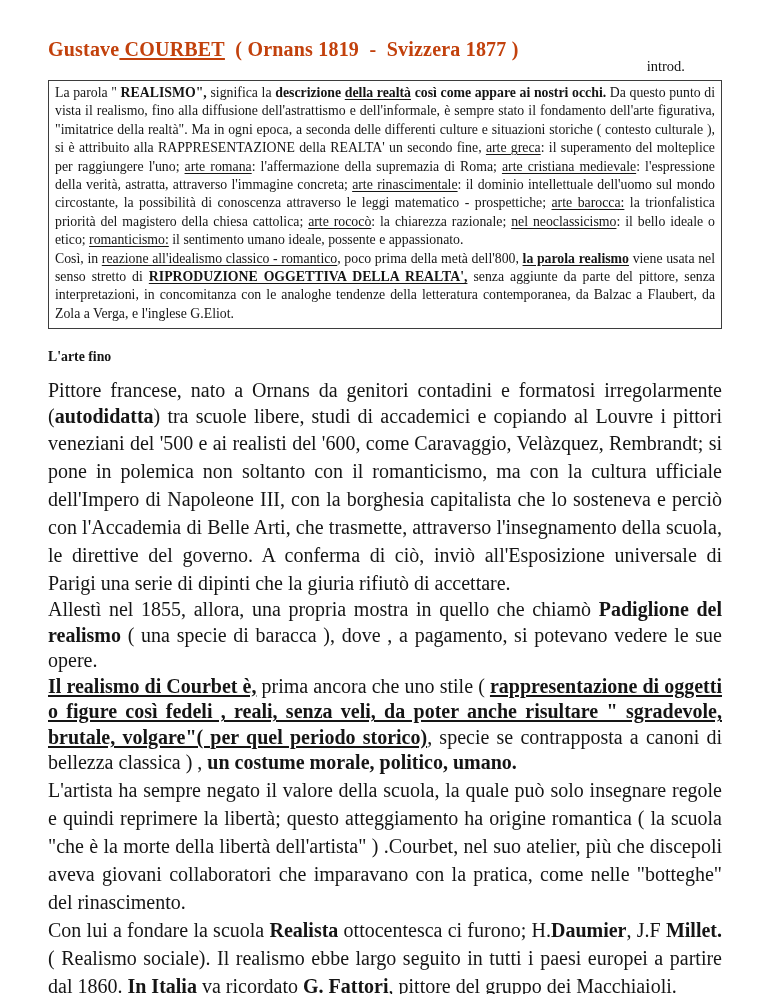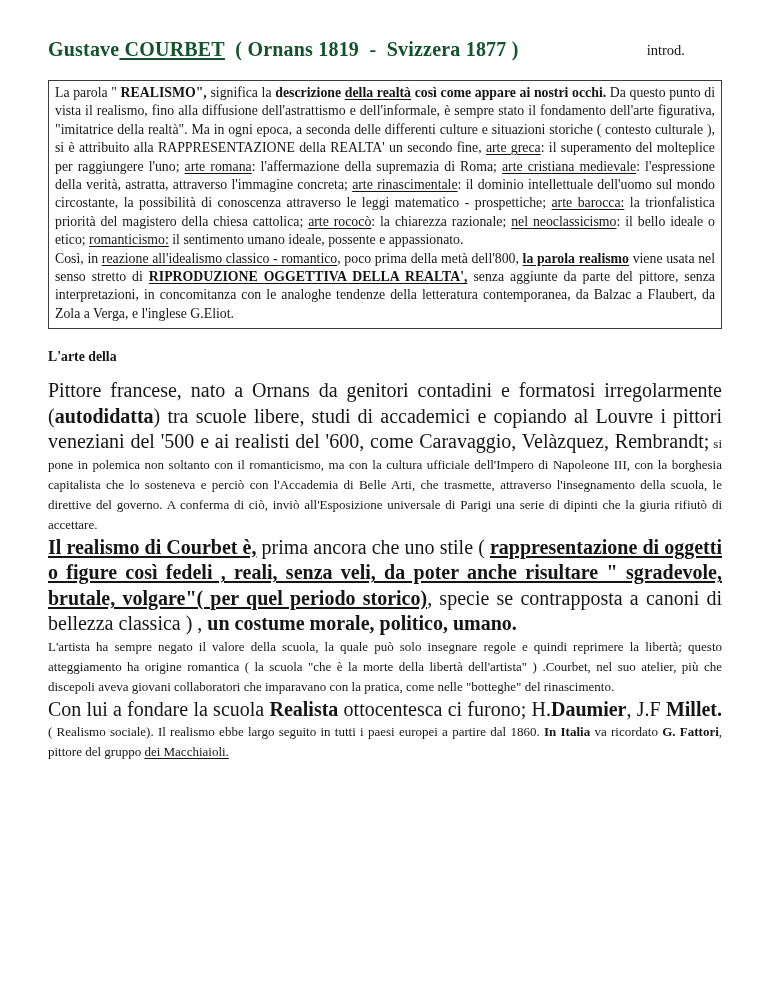--- a/index.html
+++ b/index.html
@@ -4,54 +4,55 @@
 <style>
   html,body{margin:0;padding:0}
   body{width:768px;height:994px;background:#ffffff;overflow:hidden}
   .page{
     box-sizing:border-box;width:768px;height:994px;
     padding:38px 46px 0 48px;
     font-family:"Liberation Serif",serif;color:#151515;
   }
   .title-row{position:relative;height:27px;margin-bottom:15px}
   .title{font-weight:bold;font-size:20px;letter-spacing:.2px;white-space:nowrap}
-  .introd{position:absolute;right:37px;top:4px;font-size:14.5px;color:#111;font-weight:normal}
+  .introd{position:absolute;right:37px;top:20px;font-size:14.5px;color:#111;font-weight:normal}
   .box{
     border:1.5px solid #3d3d3d;
     padding:3px 6px 5px 6px;
     font-size:13.8px;line-height:18.4px;
     text-align:justify;
   }
   .box-p{margin:0;line-height:inherit}
   .heading{font-size:13.8px;font-weight:bold;margin:20px 0 0 0}
   .body-text{margin-top:13px;text-align:justify}
   .body-p{margin:0;line-height:1;font-size:17.6px}
   .b{font-weight:bold}
   .u{text-decoration:underline;text-underline-offset:2px}
   .i{}
   .lg{font-size:20px;line-height:25.5px}
-  .md{font-size:13px;line-height:20px}
+  .md{font-size:20px;line-height:28px}
 </style>
 </head>
 <body>
 
 <div class="page">
 
   <div class="title-row">
-    <span class="title" style="color: #14532d;"><span>Gustave</span><span class="u"> COURBET</span><span>&nbsp; ( Ornans 1819&nbsp; -&nbsp; Svizzera 1877 )</span></span>
+    <span class="title" style="color: #c2410c;"><span>Gustave</span><span class="u"> COURBET</span><span>&nbsp; ( Ornans 1819&nbsp; -&nbsp; Svizzera 1877 )</span></span>
     <span class="introd">introd.</span>
   </div>
 
   <div class="box">
     <p class="box-p"><span>La parola " </span><span class="b">REALISMO",</span><span> significa la </span><span class="b">descrizione </span><span class="b u">della realtà</span><span class="b"> così come appare ai nostri occhi.</span><span> Da questo punto di vista il realismo, fino alla diffusione dell'astrattismo e dell'informale, è sempre stato il fondamento dell'arte figurativa, "imitatrice della realtà". Ma in ogni epoca, a seconda delle differenti culture e situazioni storiche ( contesto culturale ), si è attribuito alla RAPPRESENTAZIONE della REALTA' un secondo fine, </span><span class="u">arte greca</span><span>: il superamento del molteplice per raggiungere l'uno; </span><span class="u">arte romana</span><span>: l'affermazione della supremazia di Roma; </span><span class="u">arte cristiana medievale</span><span>: l'espressione della verità, astratta, attraverso l'immagine concreta; </span><span class="u">arte rinascimentale</span><span>: il dominio intellettuale dell'uomo sul mondo circostante, la possibilità di conoscenza attraverso le leggi matematico - prospettiche; </span><span class="u">arte barocca:</span><span> la trionfalistica priorità del magistero della chiesa cattolica; </span><span class="u">arte rococò</span><span>: la chiarezza razionale; </span><span class="u">nel neoclassicismo</span><span>: il bello ideale o etico; </span><span class="u">romanticismo:</span><span> il sentimento umano ideale, possente e appassionato.</span></p>
     <p class="box-p"><span>Così, in </span><span class="u i">reazione all'idealismo classico - romantico</span><span>, poco prima della metà dell'800, </span><span class="b u">la parola realismo</span><span> viene usata nel senso stretto di </span><span class="b u">RIPRODUZIONE  OGGETTIVA  DELLA REALTA',</span><span> senza aggiunte da parte del pittore, senza interpretazioni, in concomitanza con le analoghe tendenze della letteratura contemporanea, da Balzac a Flaubert, da Zola a Verga, e l'inglese G.Eliot.</span></p>
   </div>
 
-  <h3 class="heading">L'arte della</h3>
+  <h3 class="heading">L'arte fino</h3>
 
   <div class="body-text">
     <p class="body-p"><span class="lg">Pittore francese, nato a Ornans da genitori contadini e formatosi irregolarmente (</span><span class="b lg">autodidatta</span><span class="lg">) tra scuole libere, studi di accademici e copiando al Louvre i pittori veneziani del '500 e ai realisti del '600, come Caravaggio, Velàzquez, Rembrandt;</span><span class="md"> si pone in polemica non soltanto con il romanticismo, ma con la cultura ufficiale dell'Impero di Napoleone III, con la borghesia capitalista che lo sosteneva e perciò con l'Accademia di Belle Arti, che trasmette, attraverso l'insegnamento della scuola, le direttive del governo. A conferma di ciò, inviò all'Esposizione universale di Parigi una serie di dipinti che la giuria rifiutò di accettare.</span></p>
+    <p class="body-p"><span class="lg">Allestì nel 1855, allora, una propria mostra in quello che chiamò </span><span class="b lg">Padiglione del realismo</span><span class="lg"> ( una specie di baracca ), dove , a pagamento, si potevano vedere le sue opere.</span></p>
     <p class="body-p"><span class="b u lg">Il realismo di Courbet è,</span><span class="lg"> prima ancora che uno stile ( </span><span class="b u lg">rappresentazione di oggetti o figure così fedeli , reali, senza veli, da poter anche risultare " sgradevole, brutale, volgare"( per quel periodo storico)</span><span class="lg">, specie se contrapposta a canoni di bellezza classica ) , </span><span class="b lg">un costume morale, politico, umano.</span></p>
     <p class="body-p"><span class="md">L'artista ha sempre negato il valore della scuola, la quale può solo insegnare regole e quindi reprimere la libertà; questo atteggiamento ha origine romantica ( la scuola "</span><span class="i md">che è la morte della libertà dell'artista"</span><span class="md"> ) .Courbet, nel suo </span><span class="i md">atelier,</span><span class="md"> più che discepoli aveva giovani collaboratori che imparavano con la pratica, come nelle "</span><span class="i md">botteghe"</span><span class="md"> del rinascimento.</span></p>
     <p class="body-p"><span class="lg">Con lui a fondare la scuola </span><span class="b lg">Realista</span><span class="lg"> ottocentesca ci furono; H.</span><span class="b lg">Daumier</span><span class="lg">, J.F </span><span class="b lg">Millet.</span><span class="md"> ( Realismo sociale). Il realismo ebbe largo seguito in tutti i paesi europei a partire dal 1860. </span><span class="b md">In Italia</span><span class="md"> va ricordato </span><span class="b md">G. Fattori</span><span class="md">, pittore del gruppo </span><span class="u md">dei Macchiaioli.</span></p>
   </div>
 
 </div>
 
 </body></html>

